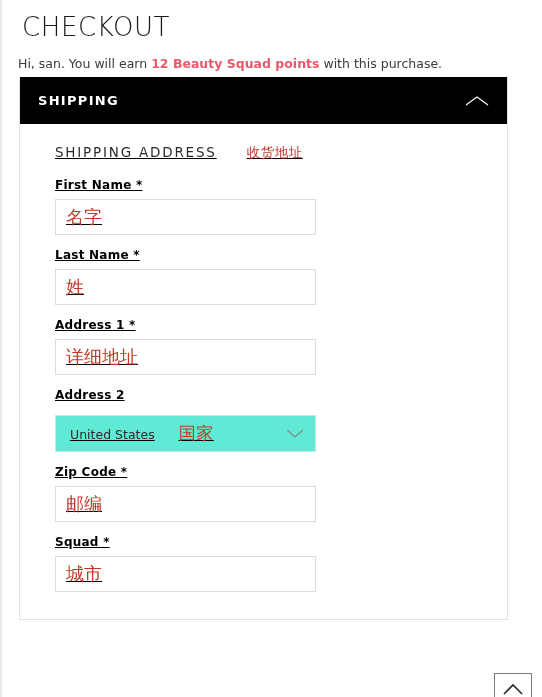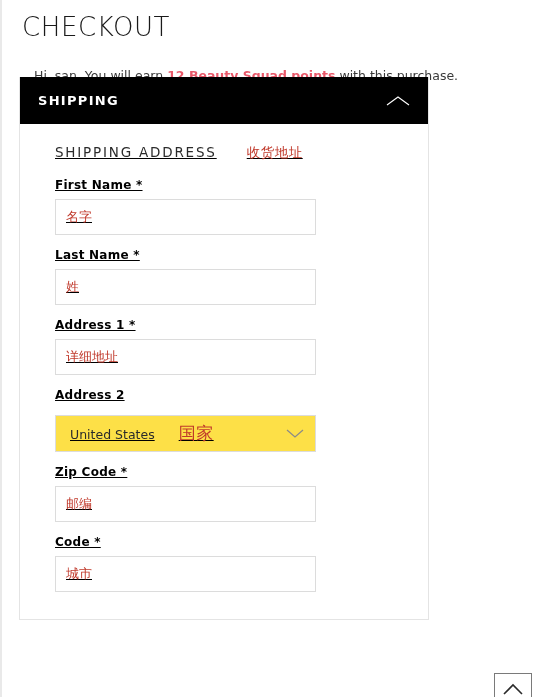--- a/index.html
+++ b/index.html
@@ -33,38 +33,38 @@
     font-family: "DejaVu Sans", "Liberation Sans", sans-serif;
     font-size: 26px;
     font-weight: 300;
     letter-spacing: 0.6px;
     color: #1a1a1a;
     line-height: 34px;
     white-space: nowrap;
   }
 
   .greeting {
-    margin: 16px;
+    margin: 0;
     padding: 8px 0 0 16px;
     font-size: 12.5px;
     color: #3a3a3a;
     line-height: 16px;
     white-space: nowrap;
   }
   .greeting .points {
     color: #e8596a;
     font-weight: bold;
   }
 
   
   .card {
     position: absolute;
     left: 17px;
     top: 77px;
-    width: 410px;
+    width: 489px;
     box-sizing: border-box;
     border-left: 1px solid #e4e4e4;
     border-right: 1px solid #e4e4e4;
     border-bottom: 1px solid #e4e4e4;
     background: #ffffff;
   }
 
   .card-header {
     height: 47px;
     background: #000000;
@@ -131,21 +131,21 @@
     align-items: center;
   }
   .input {
     width: 261px;
     height: 36px;
     box-sizing: border-box;
     border: 1px solid #dcdcdc;
     background: #ffffff;
     padding: 8px 10px;
     font-family: "DejaVu Sans", "Liberation Sans", sans-serif;
-    font-size: 13px;
+    font-size: 18px;
     color: #c0392b;
     line-height: 34px;
     display: flex;
     align-items: center;
     overflow: hidden;
     white-space: nowrap;
   }
   .input.empty { color: #bdbdbd; }
 
   .input-note {
@@ -156,21 +156,21 @@
     letter-spacing: 0.2px;
     white-space: nowrap;
   }
 
   
   .select {
     width: 261px;
     height: 37px;
     box-sizing: border-box;
     border: 1px solid #dcdcdc;
-    background: #fde047;
+    background: #5eead4;
     padding: 0 10px 0 14px;
     display: flex;
     align-items: center;
     justify-content: space-between;
     cursor: pointer;
   }
   .select-value {
     font-size: 12.5px;
     color: #2b2b2b;
     white-space: nowrap;
@@ -273,21 +273,21 @@
       </div>
 
       <div class="field">
         <label class="field-label">Zip Code *</label>
         <div class="field-row">
           <div class="input">邮编</div>
         </div>
       </div>
 
       <div class="field">
-        <label class="field-label">Code *</label>
+        <label class="field-label">Squad *</label>
         <div class="field-row">
           <div class="input">城市</div>
         </div>
       </div>
 
     </div>
   </div>
 
   <div class="back-to-top">
     <svg class="chevron-up-dark" viewBox="0 0 22 13">

